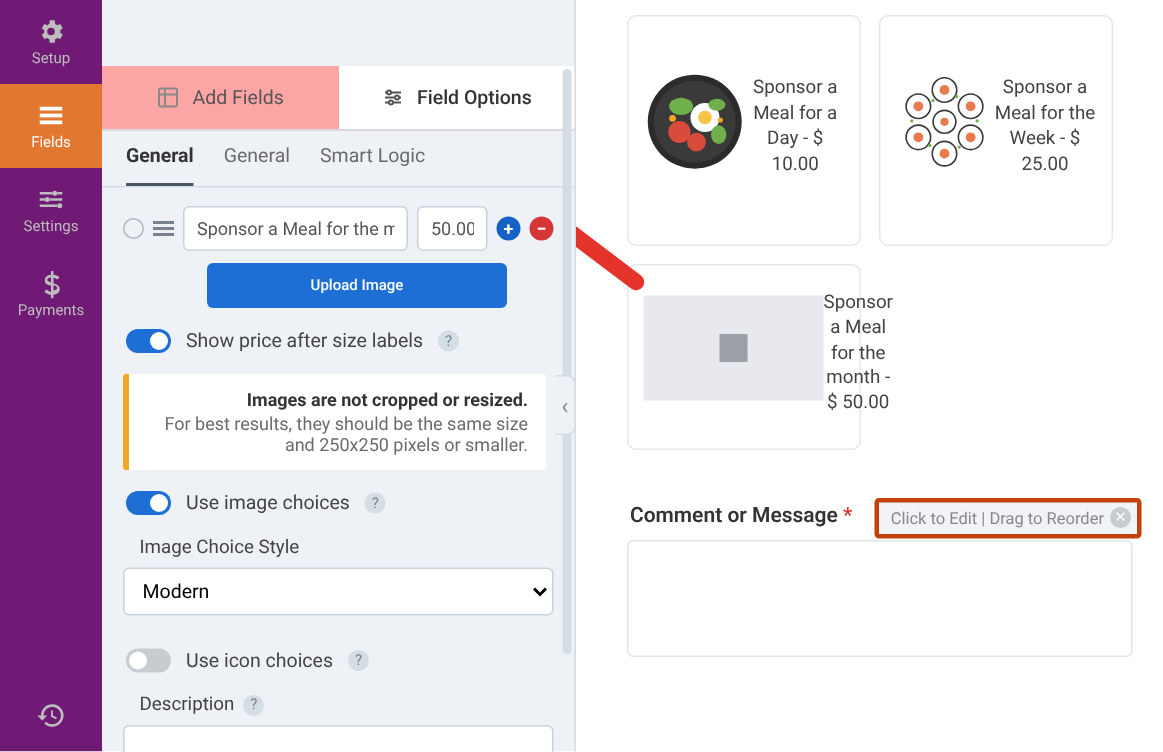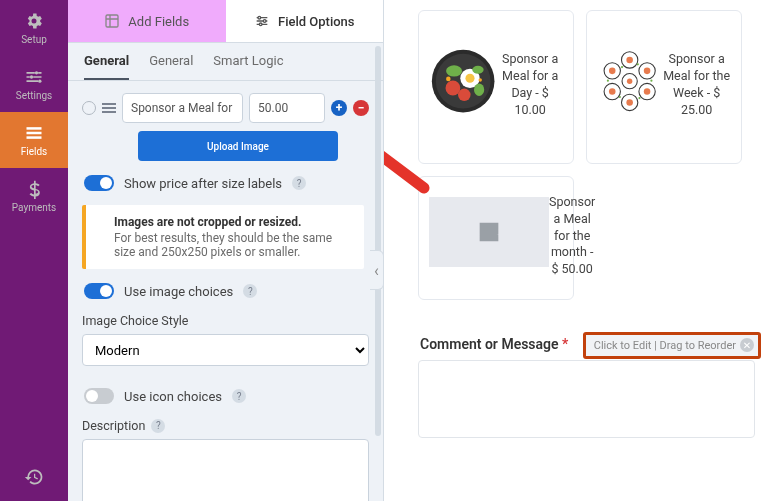--- a/index.html
+++ b/index.html
@@ -3,44 +3,44 @@
 <meta charset="utf-8">
 <style>
   * { box-sizing: border-box; margin: 0; padding: 0; font-family: -apple-system, BlinkMacSystemFont, "Segoe UI", Roboto, Arial, sans-serif; }
   body { width: 775px; height: 501px; overflow: hidden; background: #fff; display: flex; }
   .sidenav { width: 68px; background: #701a75; display: flex; flex-direction: column; }
   .sidenav-item { display: flex; flex-direction: column; align-items: center; justify-content: center; height: 56px; color: #bdbdbd; cursor: pointer; font-size: 10px; gap: 3px; }
   .sidenav-item.active { background: #e27730; color: #fff; }
   .sidenav-item svg { width: 20px; height: 20px; }
   .sidenav-spacer { flex: 1; }
   .panel { width: 316px; background: #eef2f7; border-right: 1px solid #d4dce4; display: flex; flex-direction: column; position: relative; }
-  .toptabs { display: flex; border-bottom: 1px solid #d4dce4; background: #f0abfc; }
+  .toptabs { display: flex; border-bottom: 1px solid #d4dce4; background: #fca5a5; margin-top: 44px; }
   .toptab { flex: 1; height: 42px; display: flex; align-items: center; justify-content: center; gap: 8px; color: #555; font-size: 13px; cursor: pointer; }
   .toptab.active { background: #fff; color: #333; font-weight: 500; }
   .subtabs { display: flex; gap: 20px; padding: 10px 16px 0 16px; font-size: 13px; border-bottom: 1px solid #d4dce4; text-align: center; }
   .subtab { color: #6b6b6b; padding-bottom: 10px; cursor: pointer; }
   .subtab.active { color: #333; font-weight: 700; border-bottom: 2px solid #4b5563; }
   .scroll { padding: 12px 14px; overflow-y: auto; flex: 1; }
   .choice-row { display: flex; align-items: center; gap: 6px; margin-bottom: 8px; }
   .choice-input { height: 30px; border: 1px solid #c9d2dc; border-radius: 4px; padding: 0 8px; font-size: 12px; color: #555; background:#fff; }
   .choice-label { flex: 1; min-width: 0; }
-  .choice-price { width: 76px; }
+  .choice-price { width: 47px; }
   .circle-btn { width: 16px; height: 16px; border-radius: 50%; display: flex; align-items: center; justify-content: center; color: #fff; font-size: 12px; font-weight: bold; cursor: pointer; }
   .plus { background: #1662c4; }
   .minus { background: #d63638; }
   .upload-btn { width: 200px; height: 30px; margin-left: 56px; background: #1d6fd6; color: #fff; border: none; border-radius: 4px; font-size: 10px; font-weight: 500; cursor: pointer; }
   .toggle-row { display: flex; align-items: center; gap: 10px; margin: 14px 2px; font-size: 13px; color: #444; }
   .toggle { width: 30px; height: 16px; border-radius: 999px; position: relative; cursor: pointer; }
   .toggle::after { content:""; position:absolute; width:12px; height:12px; background:#fff; border-radius:50%; top:2px; }
   .toggle.on { background:#1d6fd6; } .toggle.on::after { right:2px; }
   .toggle.off { background:#c8ccd1; } .toggle.off::after { left:2px; }
   .help-icon { width: 14px; height: 14px; border-radius: 50%; background:#d4dce4; color:#7a8290; font-size:10px; display:inline-flex; align-items:center; justify-content:center; }
-  .info-box { border-left: 4px solid #f5a623; background:#fff; padding:10px 28px; font-size:12px; color:#6b6b6b; margin: 4px 5px 8px 0; border-radius:2px; }
+  .info-box { border-left: 4px solid #f5a623; background:#fff; padding:10px 12px; font-size:12px; color:#6b6b6b; margin: 4px 5px 8px 0; border-radius:2px;text-align:right; }
   .info-box strong { color:#333; font-size:12px; display:block; margin-bottom:2px; }
-  .field-label { font-size: 12.5px; color:#444; margin-bottom:6px; display:flex; align-items:center; gap:6px; }
+  .field-label { font-size: 12.5px; color:#444; margin-bottom:6px; display:flex; align-items:center; gap:6px;margin-left:11px; }
   .select { width:100%; height:32px; border:1px solid #c9d2dc; border-radius:4px; background:#fff; padding:0 8px; font-size:13px; margin-bottom:8px; }
   .textarea { width:100%; height:90px; border:1px solid #c9d2dc; border-radius:4px; background:#fff; resize:none; }
   .radio-dot { width:14px; height:14px; border-radius:50%; border:1.5px solid #b0b8c1; }
   .list-icon { display:flex; flex-direction:column; gap:2px;}
   .list-icon span{ width:14px; height:2px; background:#7a8290; display:block;}
   .collapse-handle { position:absolute; right:-1px; top:250px; width:14px; height:40px; background:#eef2f7; border:1px solid #d4dce4; border-left:none; border-radius:0 6px 6px 0; display:flex; align-items:center; justify-content:center; color:#888; cursor:pointer;}
   .scrollbar { position:absolute; right:2px; top:46px; width:6px; height:390px; background:#d4dce4; border-radius:3px; }
   .preview { flex:1; padding: 10px 20px 0 34px; overflow:hidden; position:relative;}
   .cards { display:flex; flex-wrap:wrap; gap:12px; }
   .card { width:156px; border:1px solid #e4e8ee; border-radius:6px; padding:10px 10px 14px 10px; display:flex; flex-direction:row; align-items:center; background:#fff;}
@@ -58,36 +58,36 @@
 </head>
 <body>
 
 <div class="sidenav">
   <div class="sidenav-item">
     <svg viewBox="0 0 24 24" fill="currentColor">
         <path d="M19.4 13a7.5 7.5 0 000-2l2-1.6-2-3.4-2.4.9a7.5 7.5 0 00-1.7-1L15 3h-4l-.3 2.9a7.5 7.5 0 00-1.7 1l-2.4-.9-2 3.4L6.6 11a7.5 7.5 0 000 2l-2 1.6 2 3.4 2.4-.9a7.5 7.5 0 001.7 1L11 21h4l.3-2.9a7.5 7.5 0 001.7-1l2.4.9 2-3.4zM12 15a3 3 0 113-3 3 3 0 01-3 3z"></path>
       </svg>
     <span>Setup</span>
   </div>
+  <div class="sidenav-item active">
+    <svg viewBox="0 0 24 24" fill="currentColor">
+        <rect x="3" y="5" width="18" height="3"></rect>
+        <rect x="3" y="10.5" width="18" height="3"></rect>
+        <rect x="3" y="16" width="18" height="3"></rect>
+      </svg>
+    <span>Fields</span>
+  </div>
   <div class="sidenav-item">
     <svg viewBox="0 0 24 24" fill="currentColor">
         <path d="M3 6h10v2H3zm14 0h4v2h-4zM3 11h4v2H3zm8 0h10v2H11zM3 16h14v2H3zm18 0h0v2h0z"></path>
         <circle cx="15" cy="7" r="2"></circle>
         <circle cx="9" cy="12" r="2"></circle>
         <circle cx="19" cy="17" r="2"></circle>
       </svg>
     <span>Settings</span>
-  </div>
-  <div class="sidenav-item active">
-    <svg viewBox="0 0 24 24" fill="currentColor">
-        <rect x="3" y="5" width="18" height="3"></rect>
-        <rect x="3" y="10.5" width="18" height="3"></rect>
-        <rect x="3" y="16" width="18" height="3"></rect>
-      </svg>
-    <span>Fields</span>
   </div>
   <div class="sidenav-item">
     <svg viewBox="0 0 24 24" fill="currentColor">
         <path d="M12 2v3c-2.8.3-5 2-5 4.5 0 2.3 1.8 3.6 5 4.3v4.7c-1.4-.2-2.6-.9-3.4-1.8l-2 1.7c1.3 1.5 3.2 2.4 5.4 2.6V24h2v-3c3-.3 5-2 5-4.6 0-2.4-1.8-3.7-5-4.4V7.3c1.2.2 2.2.8 3 1.5l1.8-1.7C17.6 5.9 15.9 5.2 14 5V2h-2zm0 5.2v3.9c-1.9-.5-3-1.2-3-2.1 0-1 1.1-1.6 3-1.8zm2 6.2c2 .5 3 1.2 3 2.2 0 1-1.1 1.7-3 1.9v-4.1z"></path>
       </svg>
     <span>Payments</span>
   </div>
   <div class="sidenav-spacer"></div>
   <div class="sidenav-item" style="height:48px;">
     <svg viewBox="0 0 24 24" fill="currentColor">

